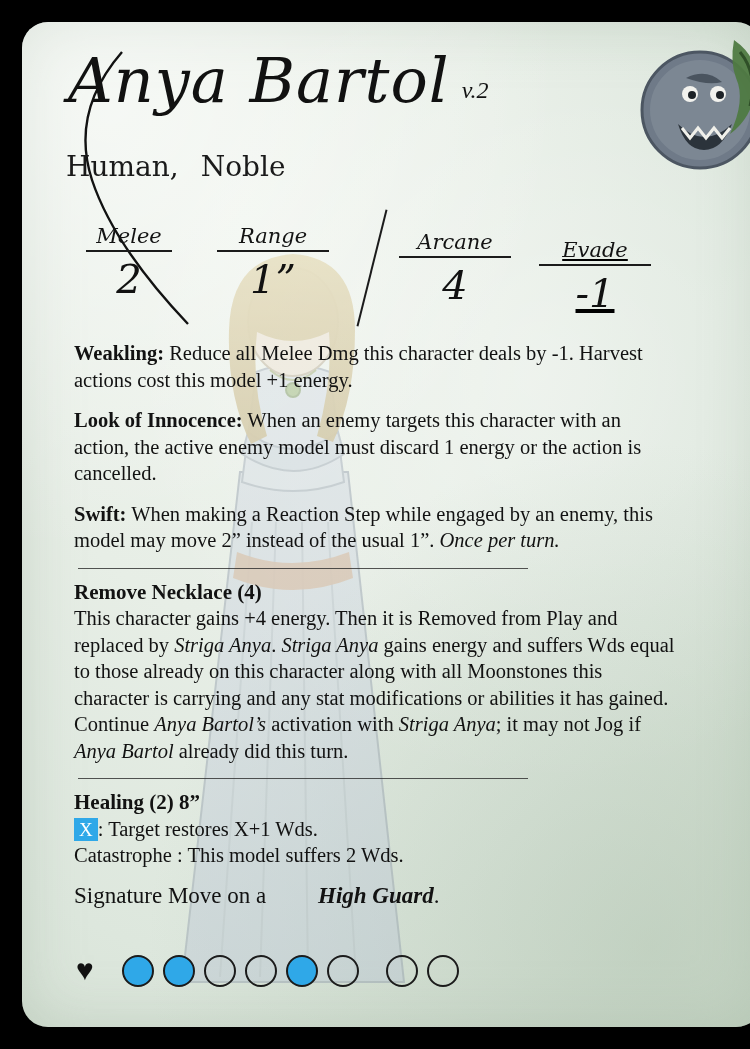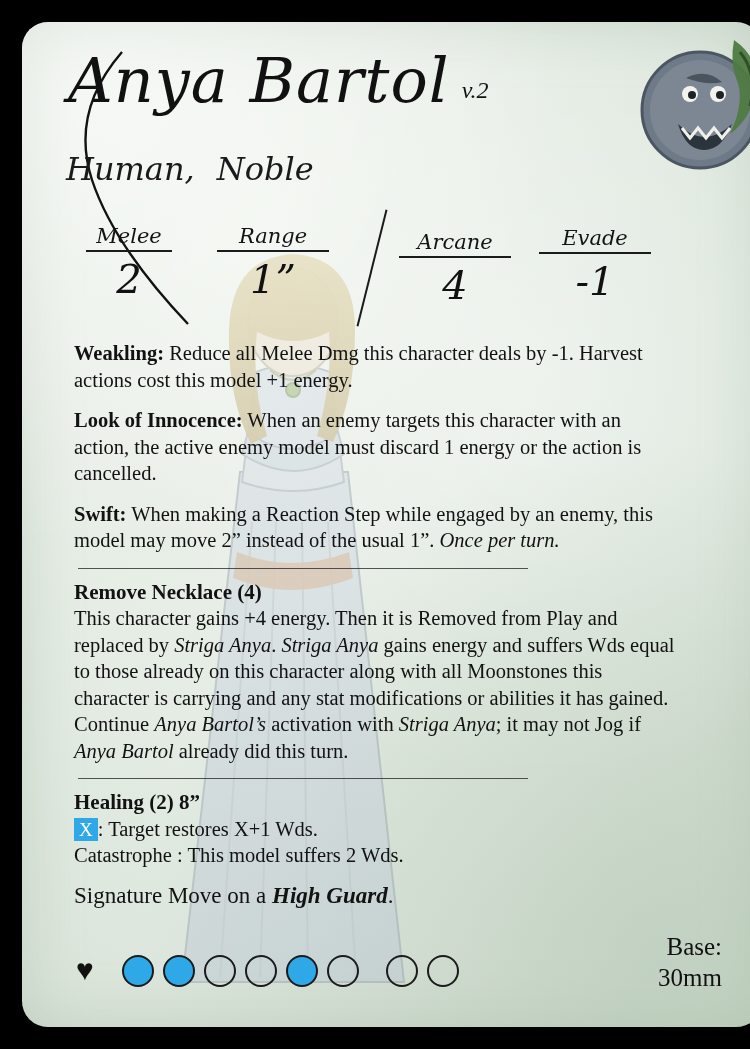--- a/index.html
+++ b/index.html
@@ -82,22 +82,21 @@
     font-size: 24px;
     color: #111;
     margin-left: 12px;
     margin-bottom: 8px;
   }
   .char-sub {
     position: absolute;
     left: 44px;
     top: 128px;
     font-family: "DejaVu Serif", serif;
-    font-style: italic;
-    font-size: 32px;
+    font-size: 28px;
     color: #1a1a1a;
   }
   .char-sub .gap { display: inline-block; width: 22px; }
 
   
   #swash {
     position: absolute;
     left: 30px;
     top: 18px;
     width: 340px;
@@ -133,21 +132,21 @@
   .stat .value {
     font-family: "DejaVu Serif", serif;
     font-style: italic;
     font-size: 40px;
     color: #111;
     display: block;
   }
   .stat-melee  { left: 18px;  top: 6px;  width: 90px; text-align: center; }
   .stat-range  { left: 148px; top: 6px;  width: 118px; }
   .stat-arcane { left: 330px; top: 12px;  width: 118px; }
-  .stat-evade  { left: 470px; top: 8px;  width: 118px; }
+  .stat-evade  { left: 470px; top: 20px;  width: 118px; text-decoration: underline; }
 
   .stat-divider {
     position: absolute;
     left: 305px;
     top: -10px;
     width: 2px;
     height: 120px;
     background: #1b1b1b;
     transform: rotate(14deg);
   }
@@ -187,21 +186,21 @@
     padding: 0 5px;
     font-family: "Liberation Serif", serif;
     font-size: 19px;
     line-height: 23px;
   }
 
   .sig {
     font-size: 23px;
     margin-top: 12px;
   }
-  .sig i { font-style: italic; font-weight: bold; }
+  .sig i { font-style: italic; font-weight: bold; margin-left: 46px; }
 
   
   .heart {
     position: absolute;
     left: 54px;
     bottom: 42px;
     font-size: 30px;
     color: #111;
     line-height: 30px;
   }
@@ -356,18 +355,14 @@
     <div class="pip filled"></div>
     <div class="pip filled"></div>
     <div class="pip"></div>
     <div class="pip"></div>
     <div class="pip filled"></div>
     <div class="pip"></div>
     <div class="pip gap-before"></div>
     <div class="pip"></div>
   </div>
 
-  <div class="base">
-    <div>Base:</div>
-    <div>30mm</div>
-  </div>
 
 </div>
 
 </body></html>

